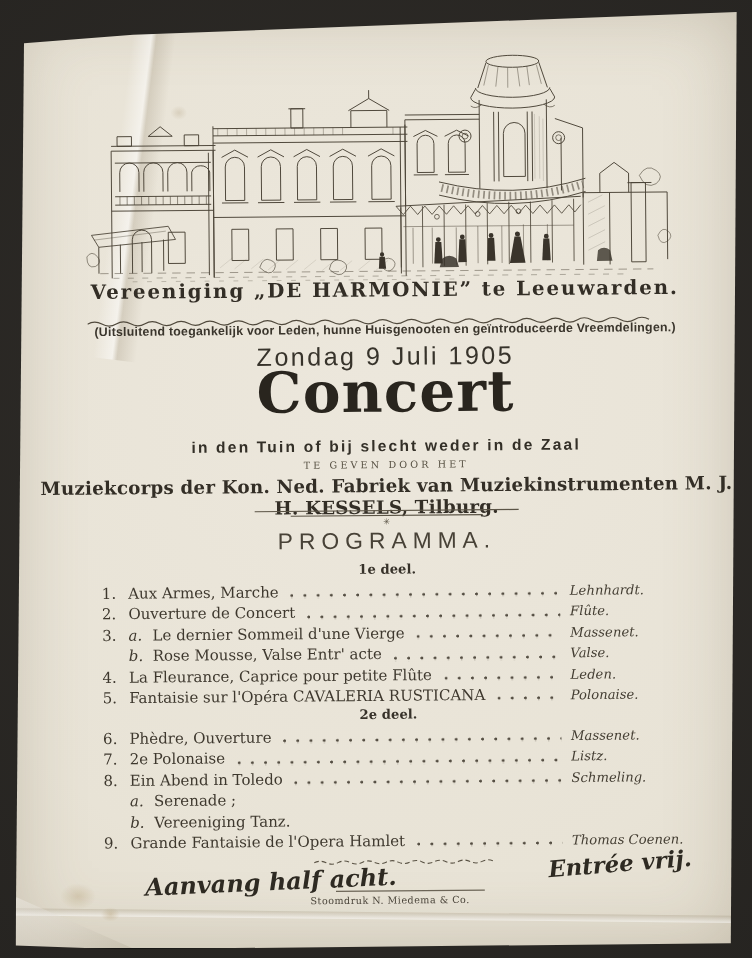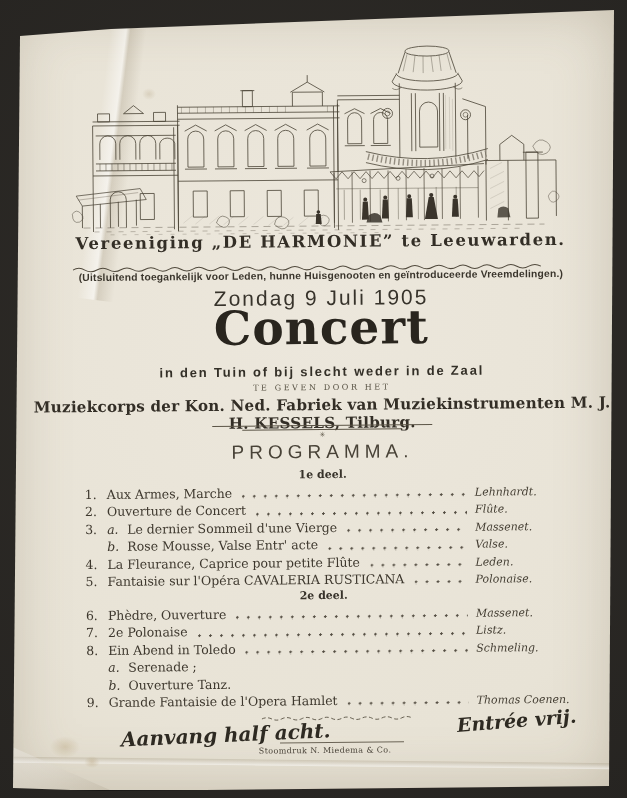--- a/index.html
+++ b/index.html
@@ -306,21 +306,21 @@
           <span class="composer">Schmeling.</span>
         </div>
         <div class="prog-row">
           <span class="num"></span>
           <span class="sub">a.</span>
           <span class="title">Serenade ;</span>
         </div>
         <div class="prog-row">
           <span class="num"></span>
           <span class="sub">b.</span>
-          <span class="title">Ouverture Tanz.</span>
+          <span class="title">Vereeniging Tanz.</span>
         </div>
         <div class="prog-row">
           <span class="num">9.</span>
           <span class="title">Grande Fantaisie de l'Opera Hamlet</span>
           <span class="leader"></span>
           <span class="composer">Thomas Coenen.</span>
         </div>
       </div>
 
       <div class="squiggle">

